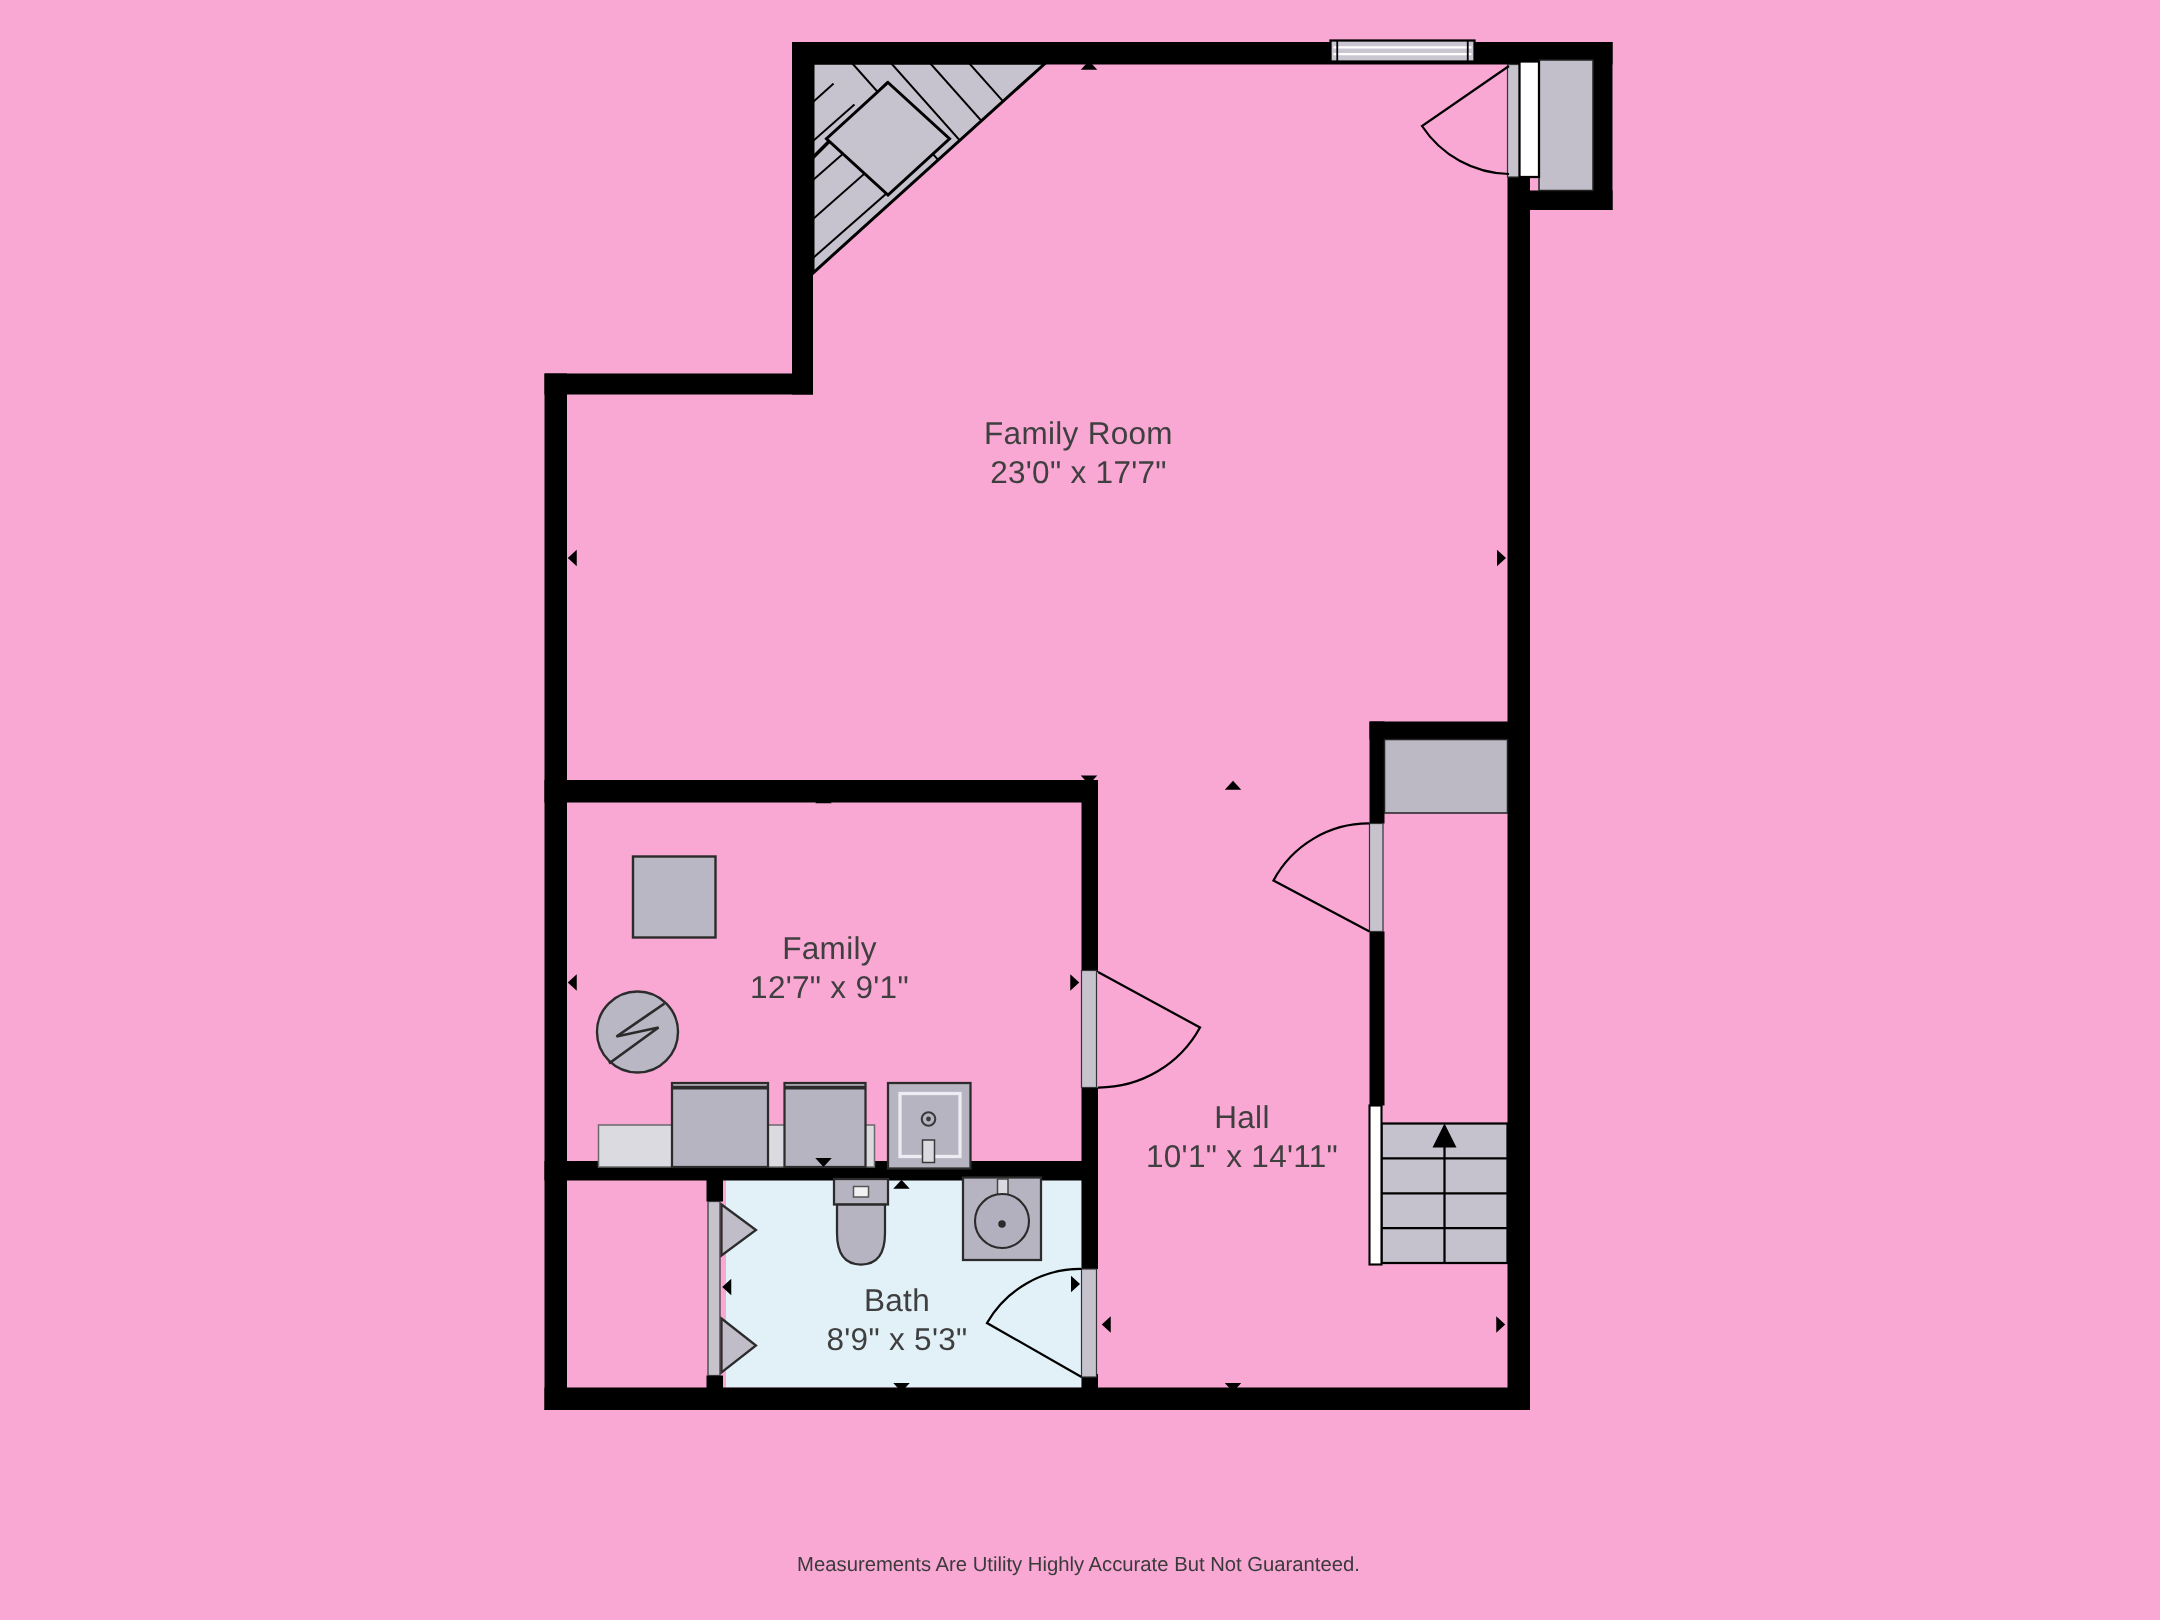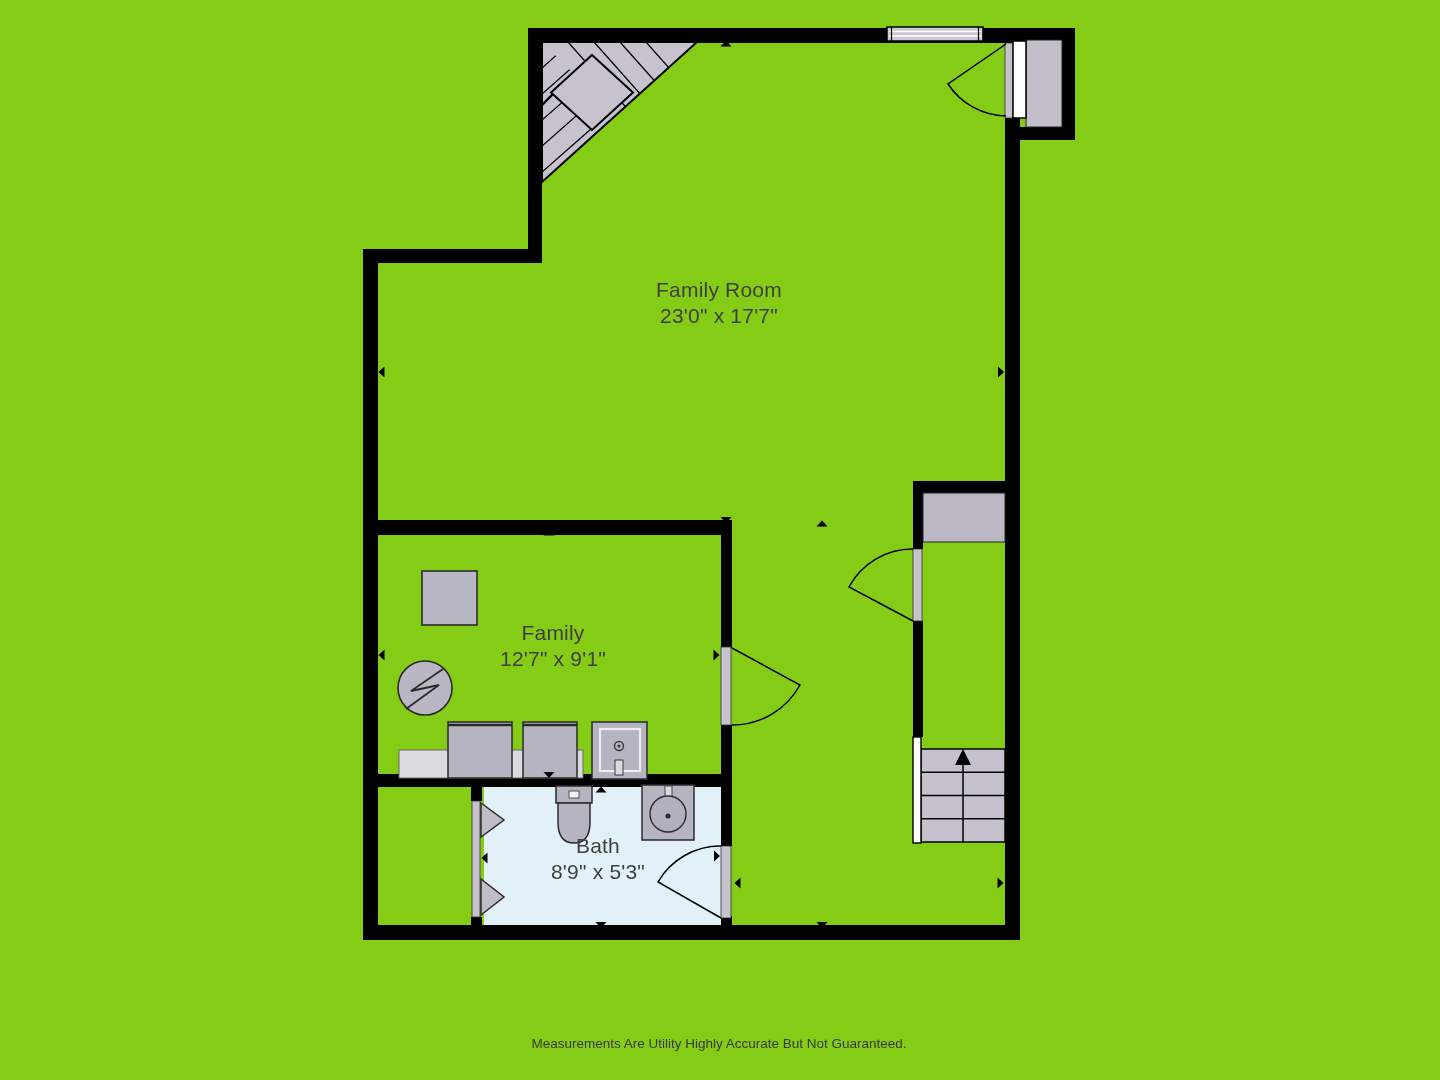--- a/index.html
+++ b/index.html
@@ -1,29 +1,29 @@
 <!DOCTYPE html>
 <html><head>
 <meta charset="utf-8">
 <style>
   html,body { margin:0; padding:0; background:#ffffff; }
   .plan {
-    position:relative; width:1440px; height:1080px; background:#84cc16;
+    position:relative; width:1440px; height:1080px; background:#f9a8d4;
     font-family:"Liberation Sans", sans-serif; overflow:hidden;
   }
   .plan svg { position:absolute; left:0; top:0; }
   .room-label {
     position:absolute; transform:translate(-50%,-50%);
     text-align:center; color:#3f3f3f; font-size:21px; line-height:26px;
     white-space:nowrap; letter-spacing:0.2px;
   }
   .label-family  { left:719px; top:303px; }
   .label-utility { left:553px; top:646px; }
   .label-hall    { left:828px; top:759px; }
-  .label-bath    { left:598px; top:859px; }
+  .label-bath    { left:598px; top:881px; }
   .disclaimer {
     position:absolute; left:719px; top:1043px; transform:translate(-50%,-50%);
     font-size:13.5px; color:#3a3a3a; white-space:nowrap;
   }
 </style>
 </head>
 <body>
 
 <div class="plan">
 
@@ -185,19 +185,23 @@
 </svg>
 
   <div class="room-label label-family">
     <div>Family Room</div>
     <div>23'0" x 17'7"</div>
   </div>
   <div class="room-label label-utility">
     <div>Family</div>
     <div>12'7" x 9'1"</div>
   </div>
+  <div class="room-label label-hall">
+    <div>Hall</div>
+    <div>10'1" x 14'11"</div>
+  </div>
   <div class="room-label label-bath">
     <div>Bath</div>
     <div>8'9" x 5'3"</div>
   </div>
 
   <div class="disclaimer">Measurements Are Utility Highly Accurate But Not Guaranteed.</div>
 </div>
 
 </body></html>

